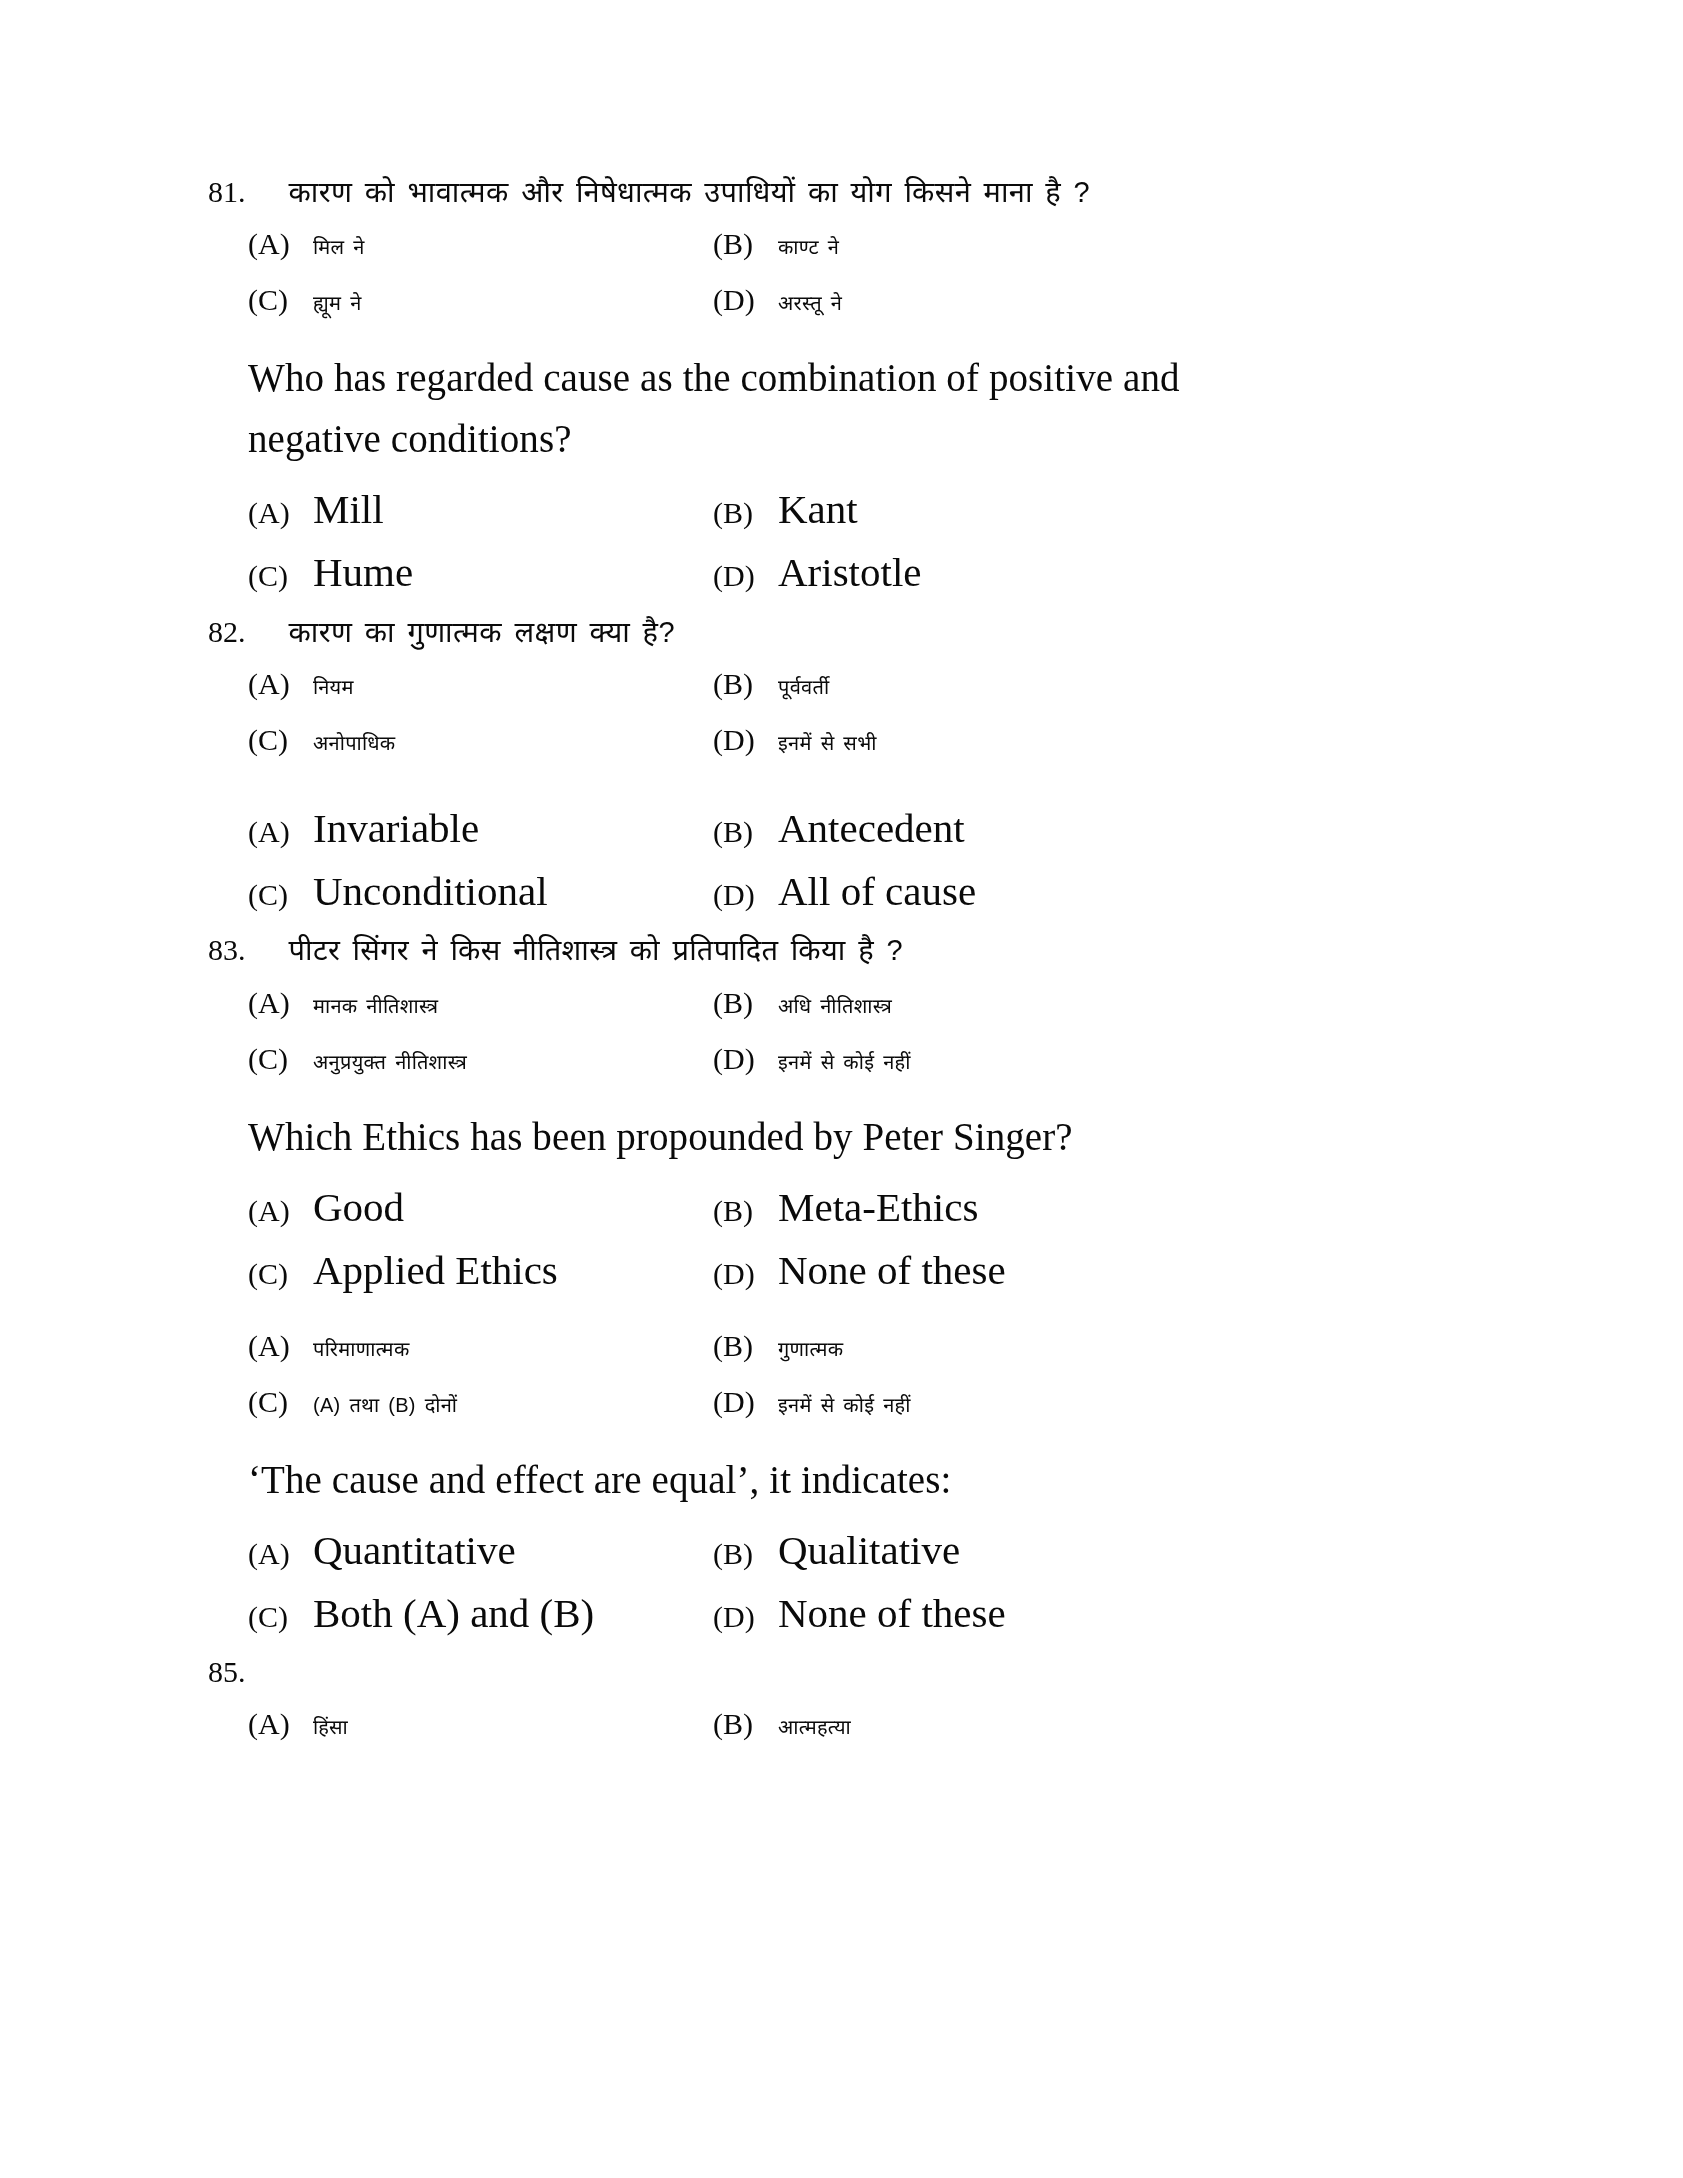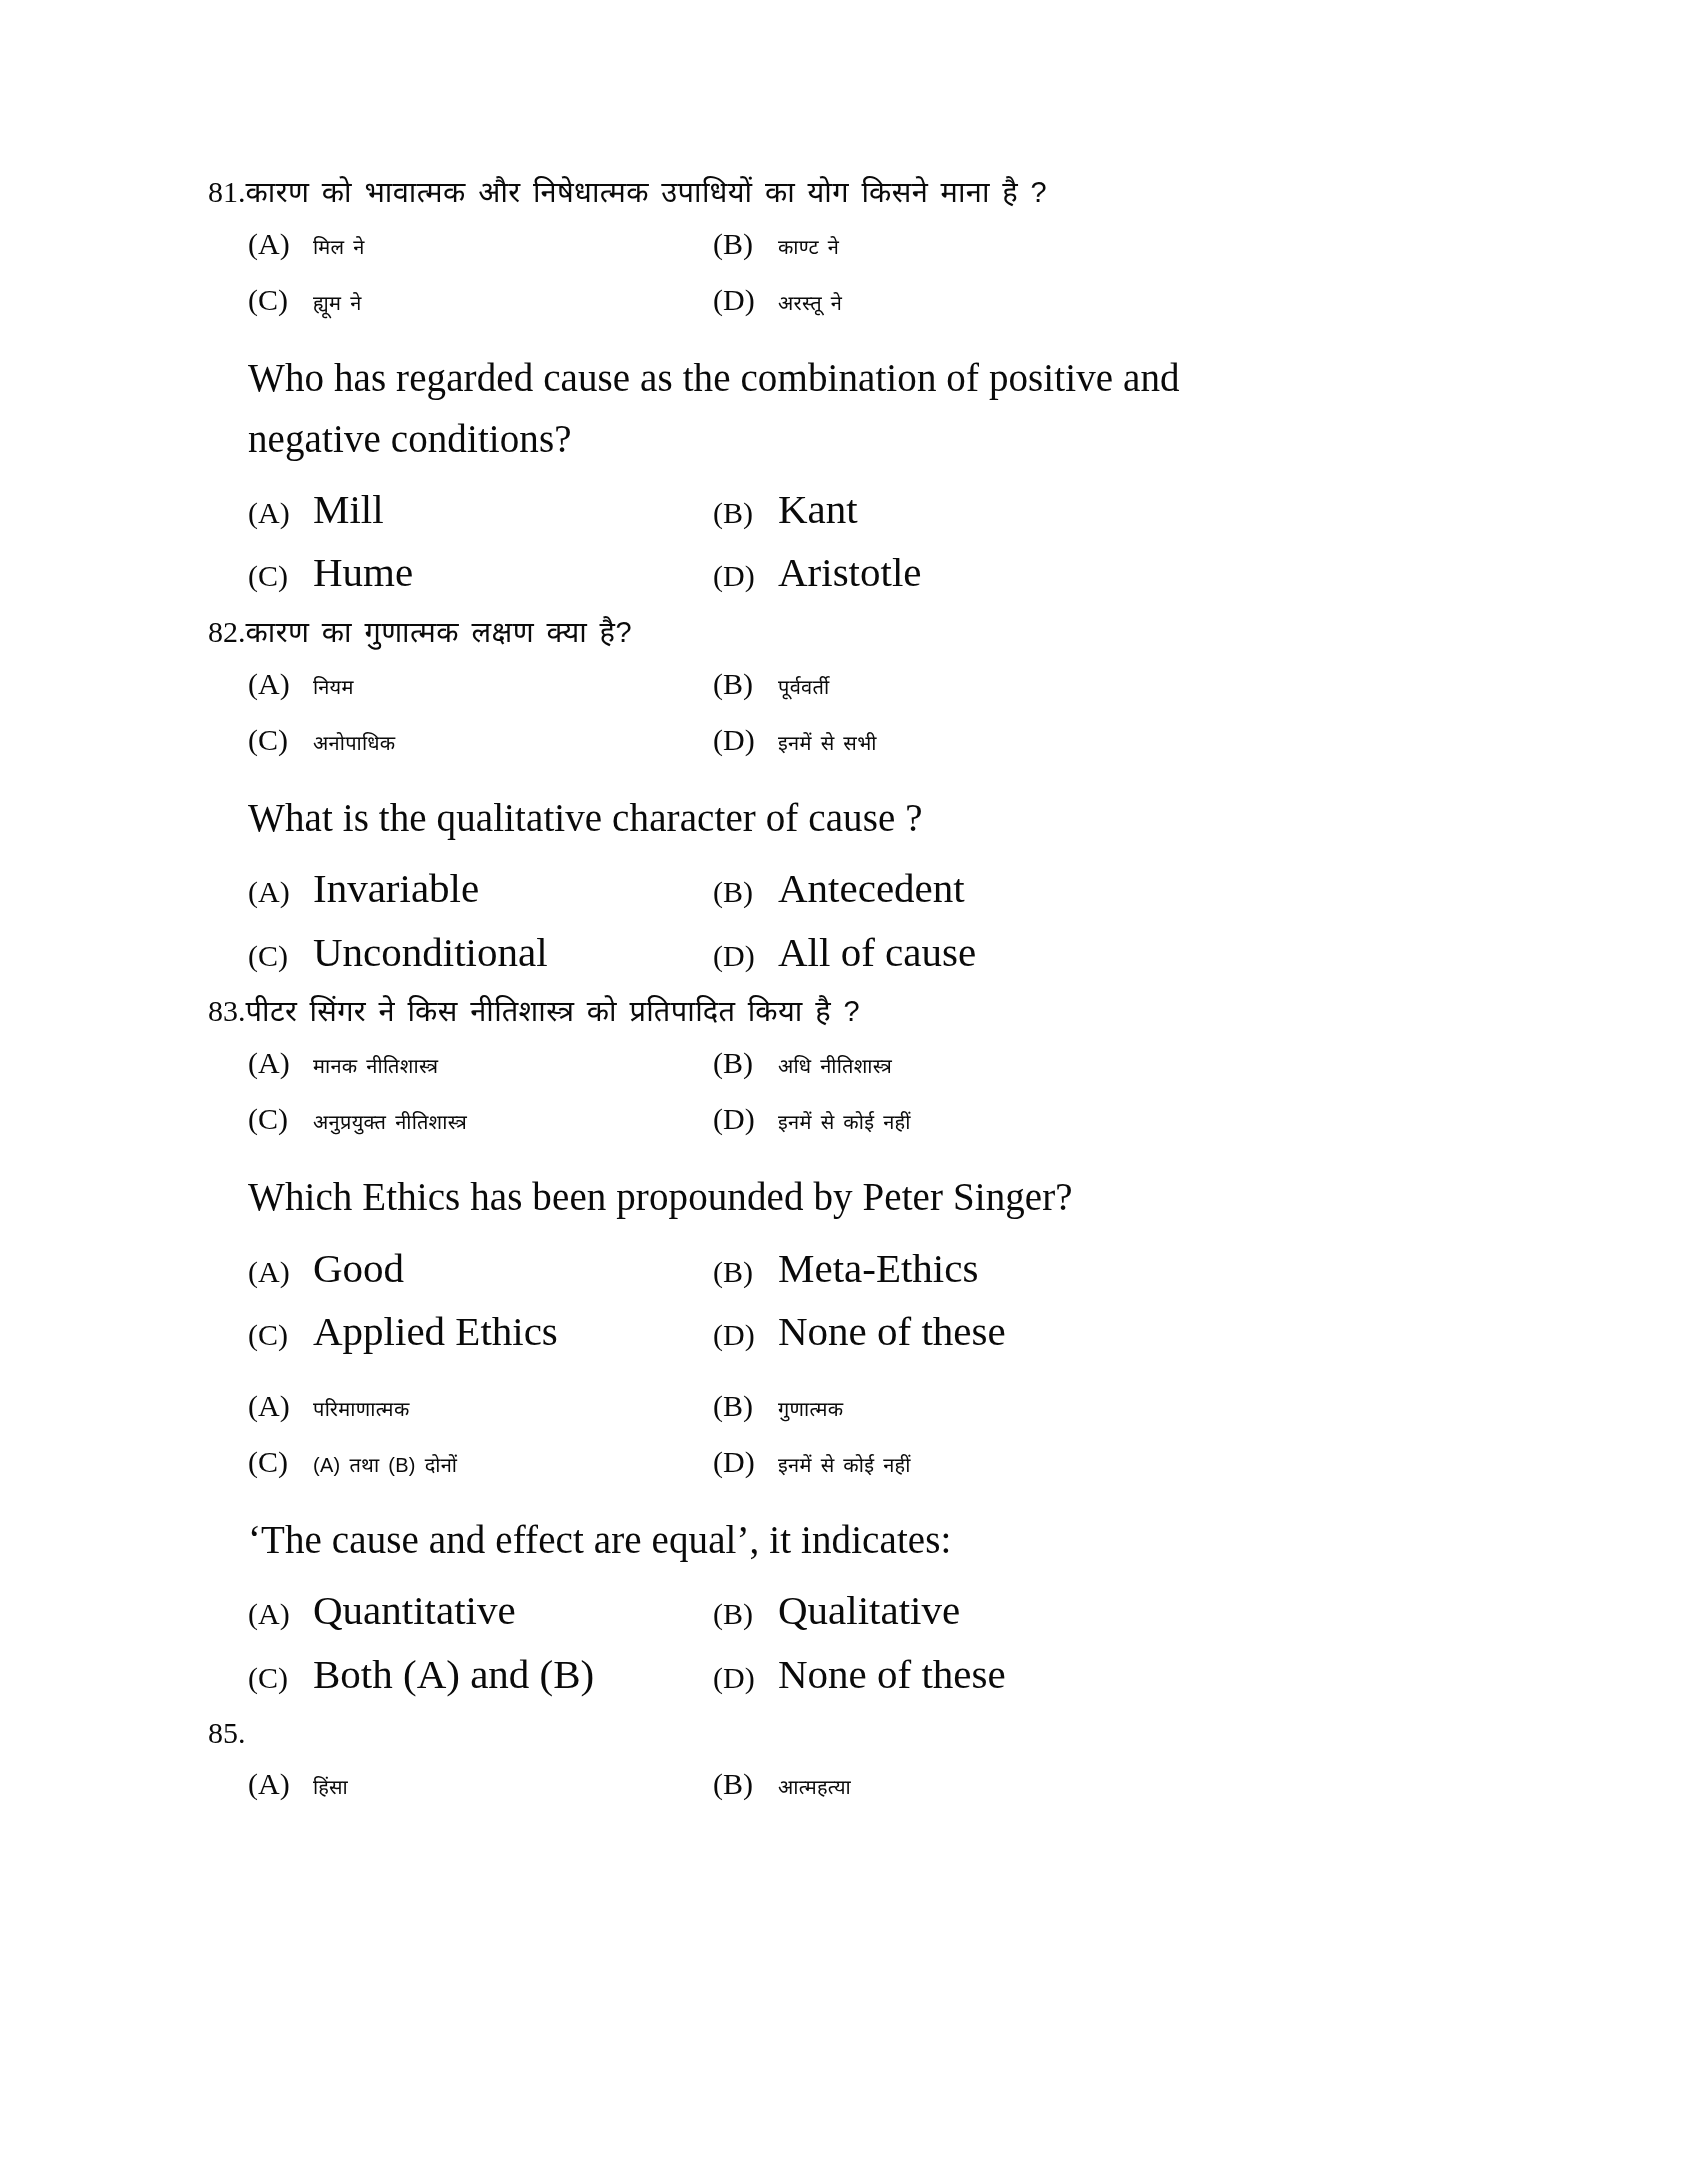--- a/index.html
+++ b/index.html
@@ -44,20 +44,21 @@
     line-height: 1.18;
     white-space: nowrap;
     letter-spacing: 0px;
   }
   .qtext-hi {
     font-family: "Liberation Sans", "DejaVu Sans", sans-serif;
     font-size: 29px;
     line-height: 1.22;
     letter-spacing: 0.4px;
     word-spacing: 4px;
+    margin-left: 43px;
   }
   .qtext-en {
     font-size: 39px;
     line-height: 1.55;
     letter-spacing: 0.1px;
   }
   .stem-en {
     margin-left: 40px;
     width: 1059px;
   }
@@ -192,21 +193,20 @@
             <span class="optlabel">(C)</span>
             <span class="optval-hi">अनोपाधिक</span>
           </div>
           <div class="optcell right">
             <span class="optlabel">(D)</span>
             <span class="optval-hi">इनमें से सभी</span>
           </div>
         </div>
       </div>
       <div class="gap-md"></div>
-      <div class="qtext-en stem-en">What is the qualitative character of cause ?</div>
       <div class="gap-sm"></div>
       <div class="opts">
         <div class="optrow">
           <div class="optcell left">
             <span class="optlabel">(A)</span>
             <span class="optval-en">Invariable</span>
           </div>
           <div class="optcell right">
             <span class="optlabel">(B)</span>
             <span class="optval-en">Antecedent</span>

